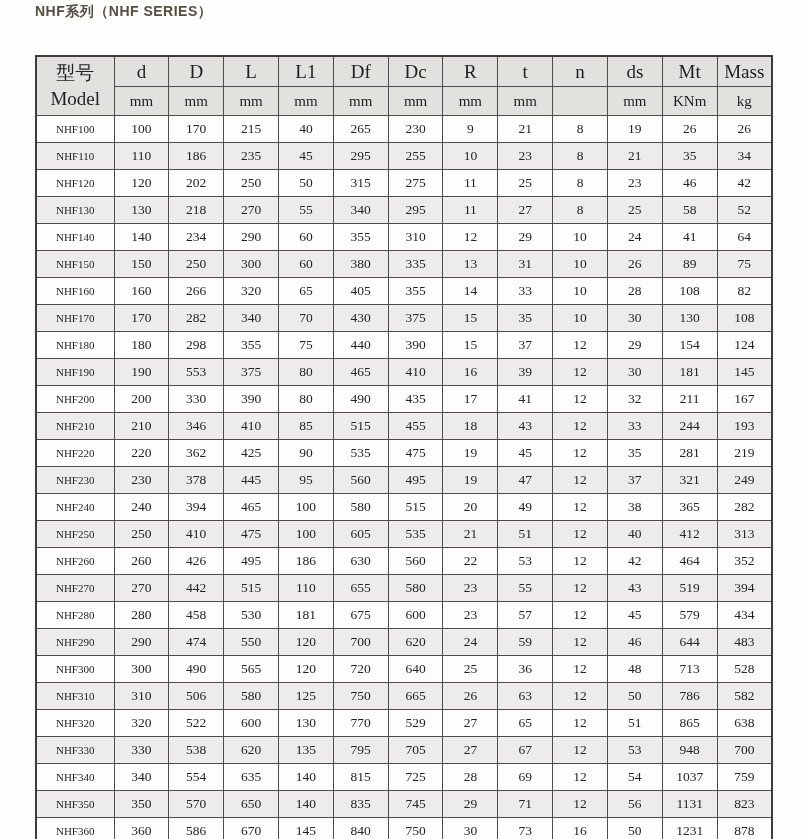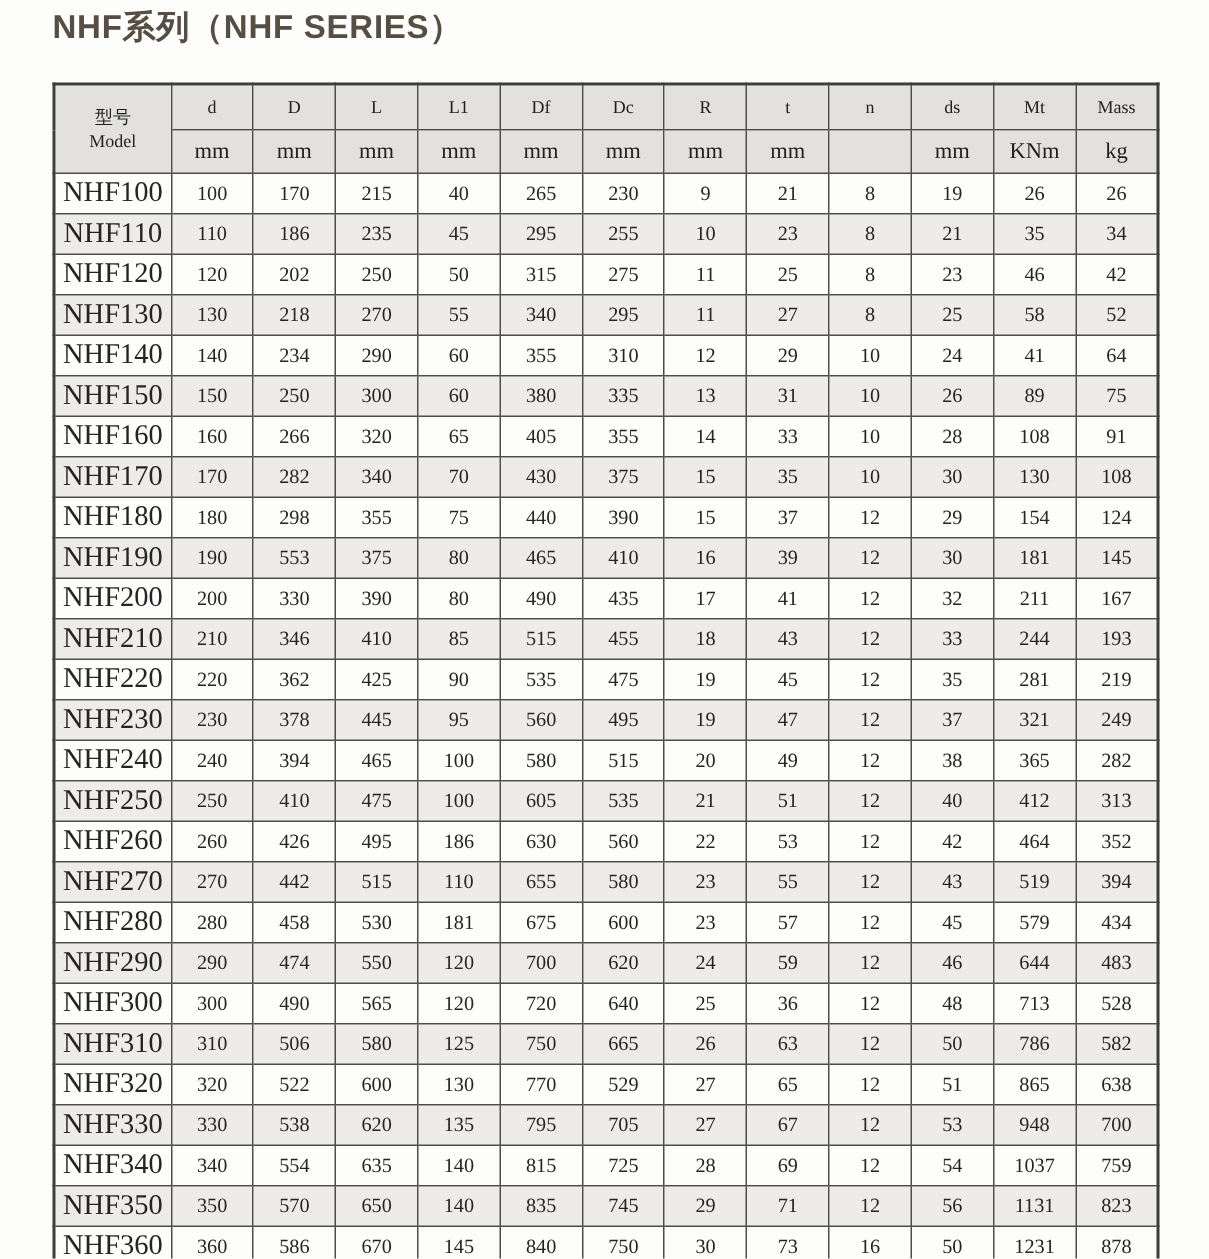--- a/index.html
+++ b/index.html
@@ -16,21 +16,21 @@
     height: 839px;
     background: #fdfdfb;
   }
   .title {
     position: absolute;
     left: 35px;
     top: 3px;
     margin: 0;
     font-family: "Liberation Sans", sans-serif;
     font-weight: bold;
-    font-size: 22px;
+    font-size: 14px;
     letter-spacing: 0.5px;
     color: #564d43;
   }
   table.spec-table {
     position: absolute;
     left: 35px;
     top: 55px;
     width: 736px;
     border-collapse: collapse;
     table-layout: fixed;
@@ -44,29 +44,29 @@
     vertical-align: middle;
     padding: 0;
     overflow: hidden;
     white-space: nowrap;
   }
   .spec-table thead th {
     background: #e2e1de;
     font-weight: normal;
     color: #1f1f1f;
   }
-  .spec-table thead tr.label-row th { height: 29px; font-size: 12px; }
+  .spec-table thead tr.label-row th { height: 29px; font-size: 19px; }
   .spec-table thead tr.unit-row th  { height: 28px; font-size: 15px; }
   .spec-table th.model-head { font-size: 15px; line-height: 1.35; }
   .spec-table tbody td {
     height: 26px;
     font-size: 13.5px;
     color: #242424;
   }
-  .spec-table tbody td.model-cell { font-size: 19px; margin-top: 13px; }
+  .spec-table tbody td.model-cell { font-size: 11px; margin-top: 13px; }
   .spec-table tbody tr:nth-child(odd)  { background: #fdfdfc; }
   .spec-table tbody tr:nth-child(even) { background: #edecea; }
 </style>
 </head>
 <body>
 
 <div class="page">
   <h1 class="title">NHF系列（NHF SERIES）</h1>
 
   <table class="spec-table">
@@ -216,21 +216,21 @@
           <td>266</td>
           <td>320</td>
           <td>65</td>
           <td>405</td>
           <td>355</td>
           <td>14</td>
           <td>33</td>
           <td>10</td>
           <td>28</td>
           <td>108</td>
-          <td>91</td>
+          <td>82</td>
         </tr>
         <tr>
           <td class="model-cell">NHF170</td>
           <td>170</td>
           <td>282</td>
           <td>340</td>
           <td>70</td>
           <td>430</td>
           <td>375</td>
           <td>15</td>

